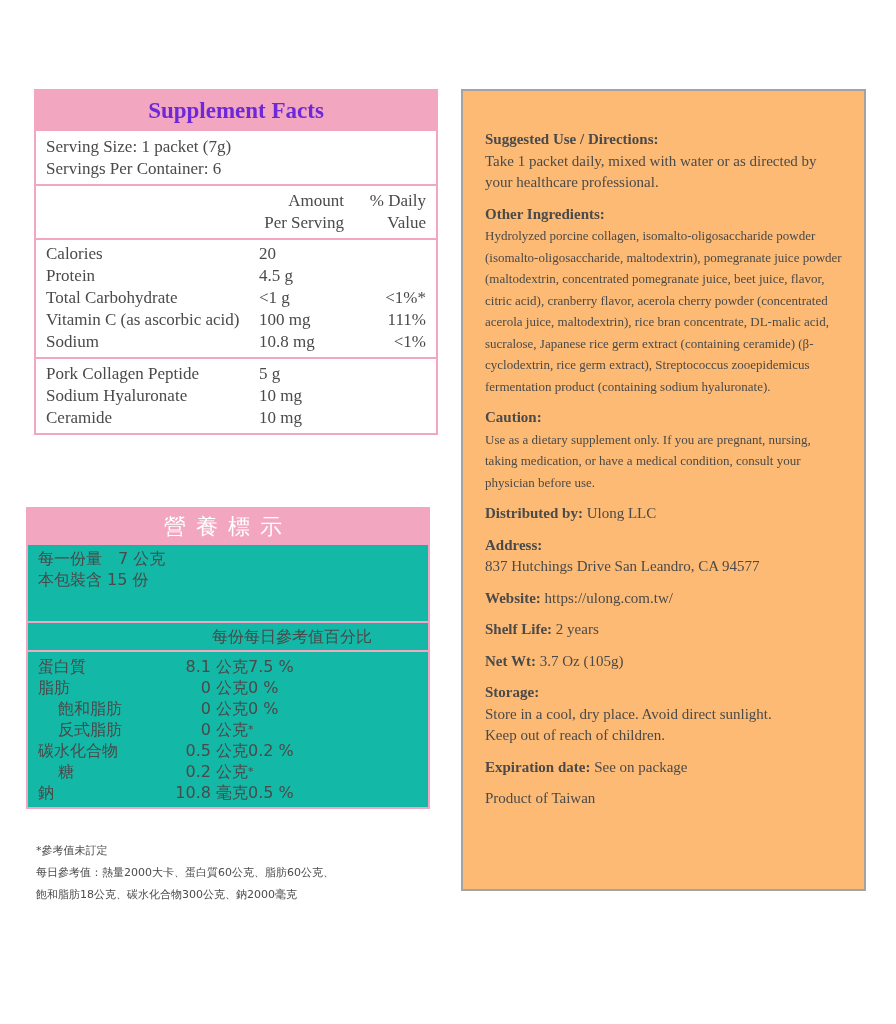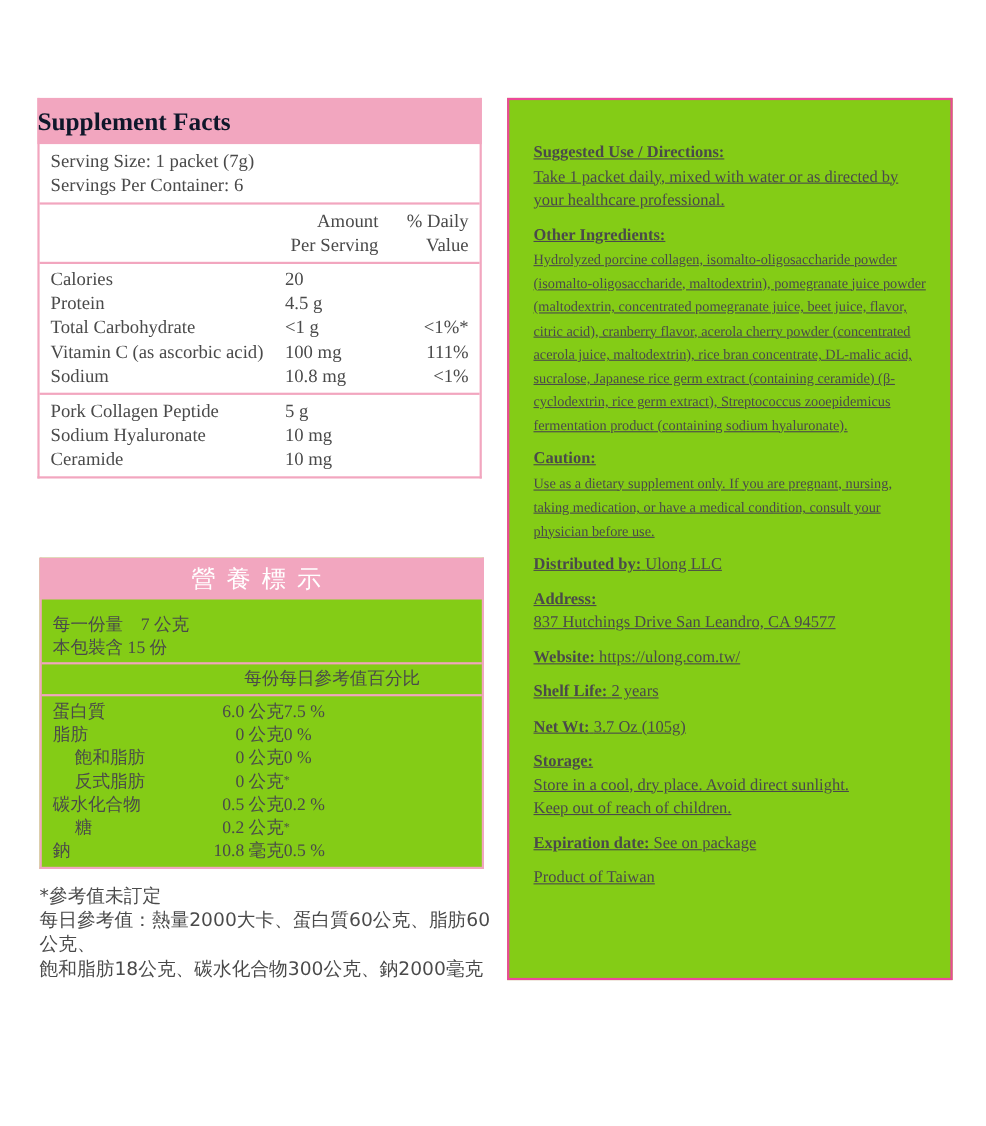--- a/index.html
+++ b/index.html
@@ -2,44 +2,44 @@
 <html><head>
 <meta charset="utf-8">
 <style>
   html, body { margin: 0; padding: 0; background: #ffffff; }
   body { width: 896px; height: 1024px; position: relative; overflow: hidden; color: #4a4a4a; }
   .serif { font-family: "Liberation Serif", "DejaVu Serif", serif; }
   .sans { font-family: "DejaVu Sans", "Liberation Sans", sans-serif; }
 
   
   .sf-box { position: absolute; left: 34px; top: 89px; width: 400px; border: 2px solid #f2a6bf; border-top: none; background: #fff; }
-  .sf-title { background: #f2a6bf; color: #0f172a; text-align: left; font-weight: bold; font-size: 23px; height: 42px; line-height: 44px; margin: 0 -2px; }
+  .sf-title { background: #f2a6bf; color: #6d28d9; text-align: center; font-weight: bold; font-size: 23px; height: 42px; line-height: 44px; margin: 0 -2px; }
   .sf-sec { border-top: 2px solid #f2a6bf; padding: 4px 10px 4px 10px; font-size: 17px; line-height: 22px; }
   .sf-sec.first { border-top: none; padding-top: 5px; }
   .sf-row { display: flex; }
   .sf-row .n { flex: 1; white-space: nowrap; }
   .sf-row .a { width: 85px; white-space: nowrap; }
   .sf-row .d { width: 82px; text-align: right; white-space: nowrap; }
   .sf-note { padding-left: 14px; text-indent: -14px; }
 
   
-  .cn-box { position: absolute; left: 36px; top: 507px; width: 400px; border: 2px solid #f2a6bf; border-top: none; background: #84cc16; font-family: Liberation Serif, serif; }
+  .cn-box { position: absolute; left: 26px; top: 507px; width: 400px; border: 2px solid #f2a6bf; border-top: none; background: #14b8a6; }
   .cn-title { background: #f2a6bf; color: #ffffff; text-align: center; font-size: 22px; height: 38px; line-height: 40px; margin: 0 -2px; letter-spacing: 10px; }
   .cn-sec { border-top: 2px solid #f2a6bf; padding: 2px 10px; font-size: 16px; line-height: 21px; }
-  .cn-sec.first { border-top: none; padding-top: 13px; }
+  .cn-sec.first { border-top: none; padding-top: 3px; }
   .cn-row { display: flex; }
   .cn-row .n { width: 120px; white-space: nowrap; }
   .cn-row .n.indent { padding-left: 20px; width: 100px; }
   .cn-row .a { width: 90px; text-align: right; white-space: nowrap; }
   .cn-row .d { flex: 1; text-align: left; white-space: nowrap; }
   .cn-row .d.star { font-size: 11px; }
-  .cn-foot { position: absolute; left: 36px; top: 804px; width: 420px; font-size: 17px; line-height: 22px; color: #4a4a4a; }
+  .cn-foot { position: absolute; left: 36px; top: 840px; width: 420px; font-size: 11px; line-height: 22px; color: #4a4a4a; }
 
   
-  .right-box { position: absolute; left: 461px; top: 89px; width: 401px; height: 798px; border: 2px solid #ec4899; background: #84cc16; text-decoration: underline; }
+  .right-box { position: absolute; left: 461px; top: 89px; width: 401px; height: 798px; border: 2px solid #a3a3a3; background: #fdba74; }
   .rb-inner { padding: 38px 22px 0 22px; font-size: 15px; line-height: 21.5px; }
   .rb-block { margin-bottom: 10px; }
   .rb-label { font-weight: bold; }
   .rb-small { font-size: 13px; }
 </style>
 </head>
 <body>
 
 <div class="sf-box serif">
   <div class="sf-title">Supplement Facts</div>
@@ -106,31 +106,31 @@
     </div>
   </div>
 </div>
 
 <div class="cn-box sans">
   <div class="cn-title">營養標示</div>
   <div class="cn-sec first">
     <div>每一份量　7 公克</div>
     <div>本包裝含 15 份</div>
   </div>
-  <div class="cn-sec" style="padding-top:3px;padding-bottom:3px;">
+  <div class="cn-sec" style="padding-top:3px;padding-bottom:3px;margin-top:29px;">
     <div class="cn-row">
       <span class="n"></span>
       <span class="a" style="width:86px;">每份</span>
       <span class="d">每日參考值百分比</span>
     </div>
   </div>
   <div class="cn-sec" style="padding-top:4px;padding-bottom:4px;">
     <div class="cn-row">
       <span class="n">蛋白質</span>
-      <span class="a">6.0 公克</span>
+      <span class="a">8.1 公克</span>
       <span class="d">7.5 %</span>
     </div>
     <div class="cn-row">
       <span class="n">脂肪</span>
       <span class="a">0 公克</span>
       <span class="d">0 %</span>
     </div>
     <div class="cn-row">
       <span class="n indent">飽和脂肪</span>
       <span class="a">0 公克</span>

